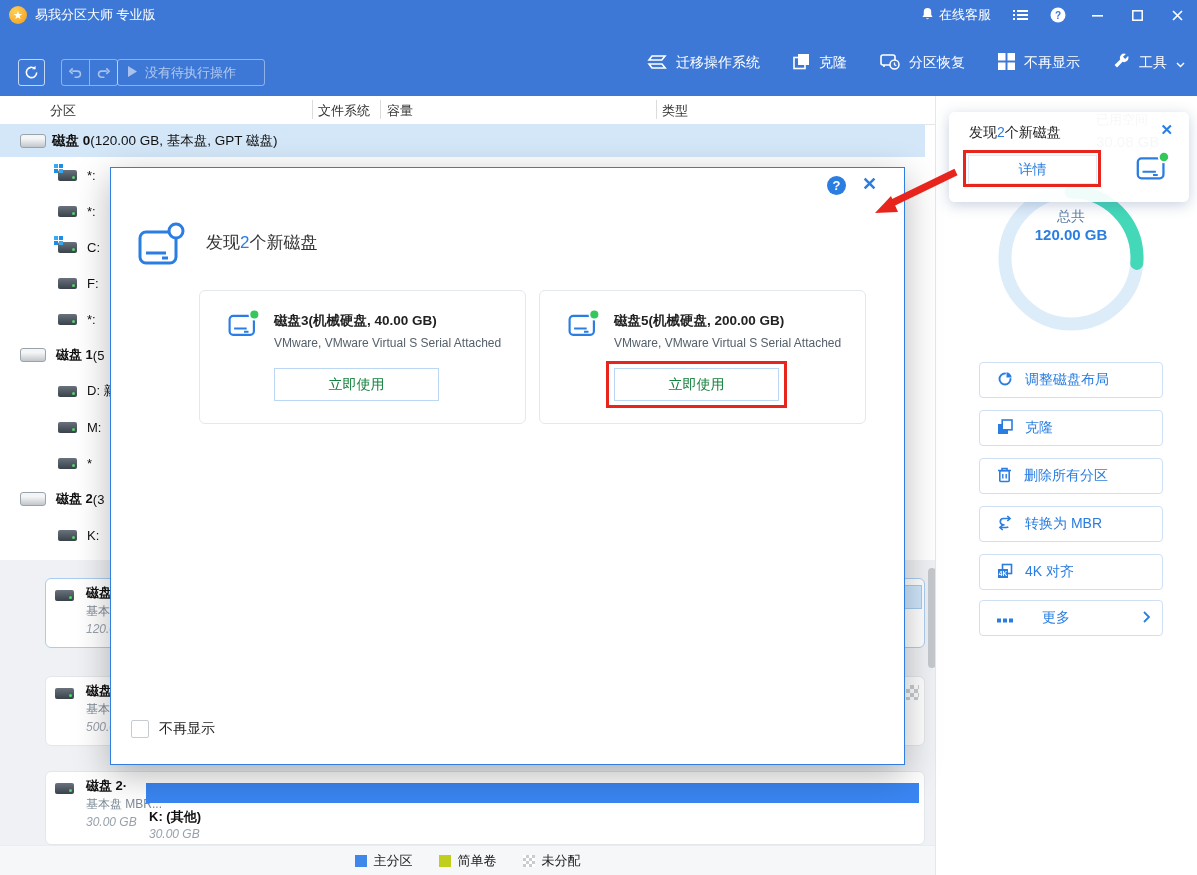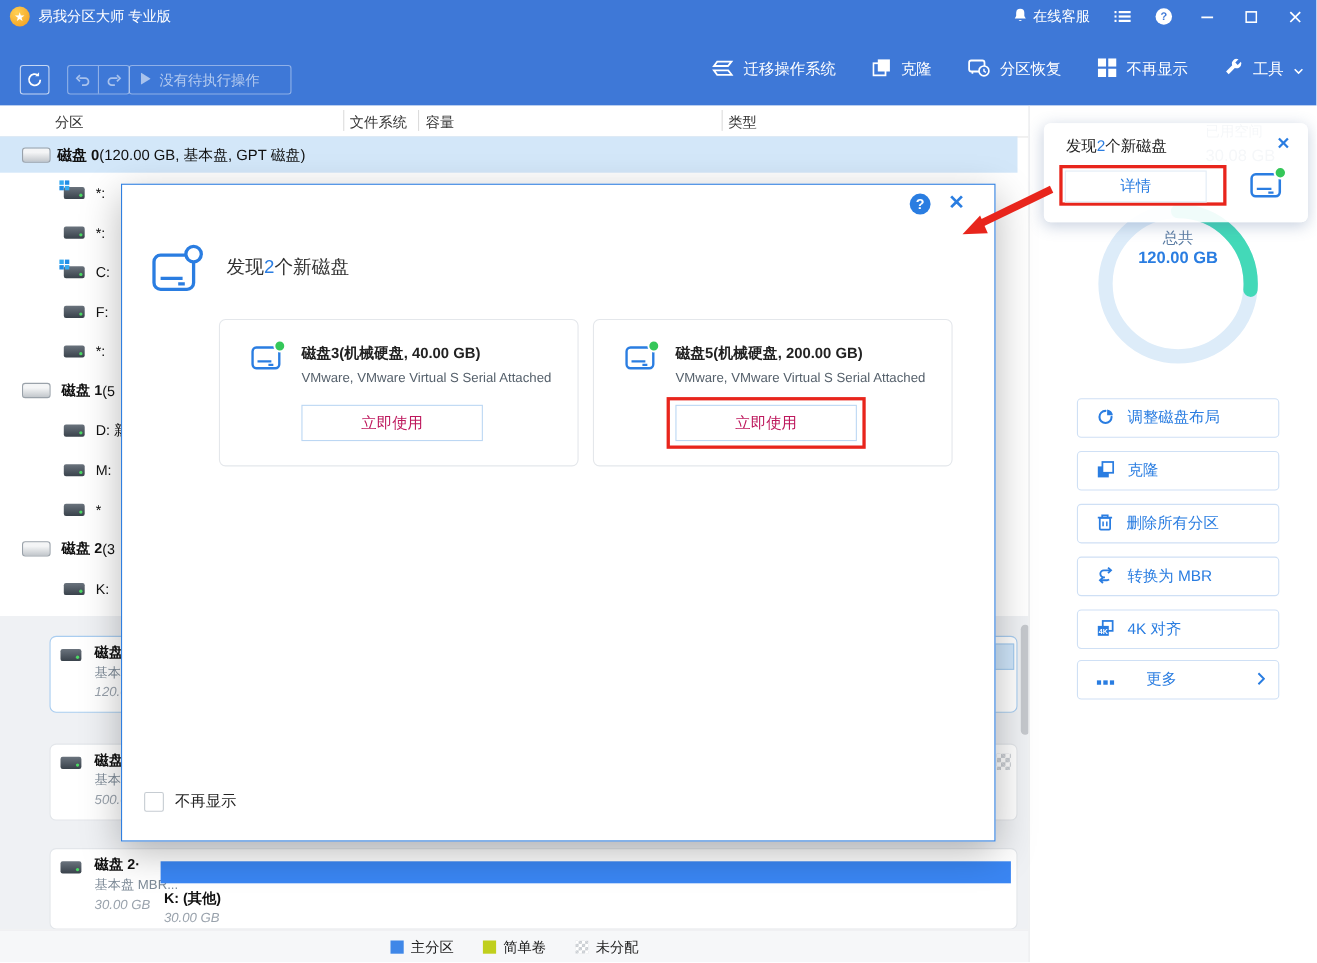--- a/index.html
+++ b/index.html
@@ -80,39 +80,39 @@
                font-weight:bold;color:#2a7de1;}
   .action-btn{position:absolute;left:43px;width:184px;height:36px;background:#fff;border:1px solid #cfe0f5;
               border-radius:4px;display:flex;align-items:center;gap:12px;padding:0 12px 0 17px;
               font-size:14px;color:#2a7de1;box-sizing:border-box;cursor:pointer;}
   .chev-right{margin-left:auto;}
   
   .popup{position:absolute;left:13px;top:16px;width:240px;height:90px;background:rgba(255,255,255,.92);
          border-radius:6px;box-shadow:0 3px 14px rgba(70,100,150,.30);z-index:5;}
   .popup-title{position:absolute;left:20px;top:12px;font-size:14px;color:#222;}
   .popup-close{position:absolute;right:16px;top:9px;color:#2a7de1;font-size:15px;font-weight:bold;cursor:pointer;}
-  .popup-red{position:absolute;left:14px;top:38px;width:152px;height:37px;border:3px solid #e8251c;box-sizing:border-box;}
+  .popup-red{position:absolute;left:14px;top:38px;width:138px;height:37px;border:3px solid #e8251c;box-sizing:border-box;}
   .popup-btn{position:absolute;left:2px;top:2px;width:127px;height:27px;border:1px solid #e2ebf5;background:#fff;
              color:#2a7de1;font-size:14px;display:flex;align-items:center;justify-content:center;cursor:pointer;}
   .popup-disk{position:absolute;right:17px;top:36px;}
   .accent{color:#2a7de1;}
   
   .modal{position:absolute;left:110px;top:167px;width:795px;height:598px;background:#fff;
          border:1px solid #2f7fe0;box-shadow:0 10px 34px rgba(0,0,0,.28);box-sizing:border-box;z-index:40;}
   .modal-help{position:absolute;left:716px;top:8px;width:19px;height:19px;border-radius:50%;background:#2a7de1;
               color:#fff;font-size:13px;font-weight:bold;display:flex;align-items:center;justify-content:center;cursor:pointer;}
   .modal-close{position:absolute;left:751px;top:5px;color:#2a7de1;font-size:18px;font-weight:bold;cursor:pointer;}
   .modal-icon{position:absolute;left:25px;top:52px;}
   .modal-title{position:absolute;left:95px;top:63px;font-size:17px;color:#333;}
   .m-card{position:absolute;top:122px;width:325px;height:132px;border:1px solid #e4e7eb;border-radius:6px;background:#fff;}
   .mc-icon{position:absolute;left:26px;top:15px;}
   .mc-title{position:absolute;left:74px;top:21px;font-size:13.5px;font-weight:bold;color:#222;}
   .mc-sub{position:absolute;left:74px;top:45px;font-size:12px;color:#55606b;}
   .mc-btn{position:absolute;left:74px;top:77px;width:165px;height:33px;border:1px solid #bcd7f3;background:#fff;
-          color:#be185d;font-size:14px;display:flex;align-items:center;justify-content:center;cursor:pointer;box-sizing:border-box;}
+          color:#15803d;font-size:14px;display:flex;align-items:center;justify-content:center;cursor:pointer;box-sizing:border-box;}
   .mc-red{position:absolute;left:66px;top:70px;width:181px;height:47px;border:3px solid #e8251c;
           box-sizing:border-box;pointer-events:none;}
   .modal-dontshow{position:absolute;left:20px;top:552px;display:flex;align-items:center;gap:10px;
                   font-size:14px;color:#222;cursor:pointer;}
   .cb{width:16px;height:16px;border:1px solid #c6ccd2;border-radius:2px;background:#fff;}
   .arrow-overlay{position:absolute;left:0;top:0;z-index:60;pointer-events:none;}
 </style>
 </head>
 <body>
 

